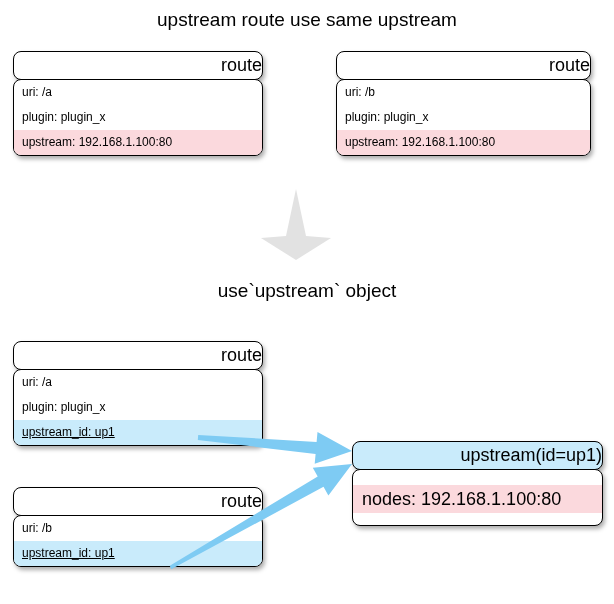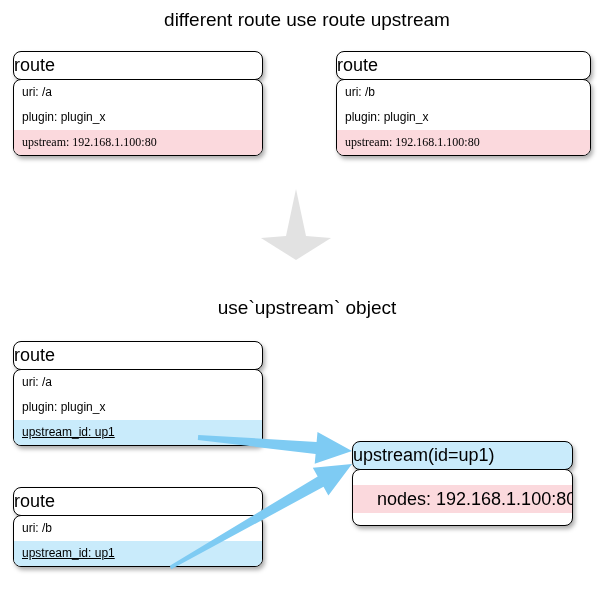--- a/index.html
+++ b/index.html
@@ -19,34 +19,34 @@
   .caption {
     position: absolute;
     left: 0;
     width: 100%;
     text-align: center;
     font-size: 19px;
     line-height: 22px;
     color: #000000;
   }
   .title-caption { top: 9px; }
-  .subtitle-caption { top: 297px; }
+  .subtitle-caption { top: 280px; }
 
   .box {
     position: absolute;
     filter: drop-shadow(2px 3px 2px rgba(0,0,0,0.32));
     z-index: 1;
   }
   .box-header {
     height: 27px;
     line-height: 27px;
     border: 1.5px solid var(--border-color, #000);
     border-radius: 8px;
     background: #ffffff;
-    text-align: left;
+    text-align: right;
     font-size: 18px;
     position: relative;
     z-index: 2;
   }
   .box-header.blue-header {
     background: var(--highlight-blue, #c9ebfb);
   }
   .box-body {
     border: 1.5px solid var(--border-color, #000);
     border-radius: 8px;
@@ -56,48 +56,48 @@
     position: relative;
     z-index: 1;
   }
   .row {
     height: 25px;
     line-height: 25px;
     font-size: 12px;
     padding-left: 8px;
     white-space: nowrap;
   }
-  .row.pink { background: var(--highlight-pink, #fbd9dd); font-family: Liberation Serif, serif; }
+  .row.pink { background: var(--highlight-pink, #fbd9dd); }
   .row.blue { background: var(--highlight-blue, #c9ebfb); text-decoration: underline; }
 
   .spacer-row { height: 15px; }
   .nodes-row {
     height: 28px;
     line-height: 28px;
     font-size: 18px;
-    padding-left: 24px;
+    padding-left: 9px;
     white-space: nowrap;
     background: var(--highlight-pink, #fbd9dd);
   }
   .spacer-row-bottom { height: 12px; }
 
   .arrows-layer {
     position: absolute;
     top: 0;
     left: 0;
     z-index: 5;
     pointer-events: none;
   }
 </style>
 </head>
 <body>
 
 <div class="canvas">
 
-  <div class="caption title-caption">different route use route upstream</div>
+  <div class="caption title-caption">upstream route use same upstream</div>
 
   <div class="box" style="left:13px; top:51px; width:250px;">
     <div class="box-header">route</div>
     <div class="box-body">
       <div class="row">uri: /a</div>
       <div class="row">plugin: plugin_x</div>
       <div class="row pink">upstream: 192.168.1.100:80</div>
     </div>
   </div>
 
@@ -122,21 +122,21 @@
   </div>
 
   <div class="box" style="left:13px; top:487px; width:250px;">
     <div class="box-header">route</div>
     <div class="box-body">
       <div class="row">uri: /b</div>
       <div class="row blue">upstream_id: up1</div>
     </div>
   </div>
 
-  <div class="box" style="left:352px; top:441px; width:221px;">
+  <div class="box" style="left:352px; top:441px; width:251px;">
     <div class="box-header blue-header">upstream(id=up1)</div>
     <div class="box-body">
       <div class="spacer-row"></div>
       <div class="nodes-row">nodes: 192.168.1.100:80</div>
       <div class="spacer-row-bottom"></div>
     </div>
   </div>
 
   <svg class="arrows-layer" width="614" height="604" viewBox="0 0 614 604">
 

